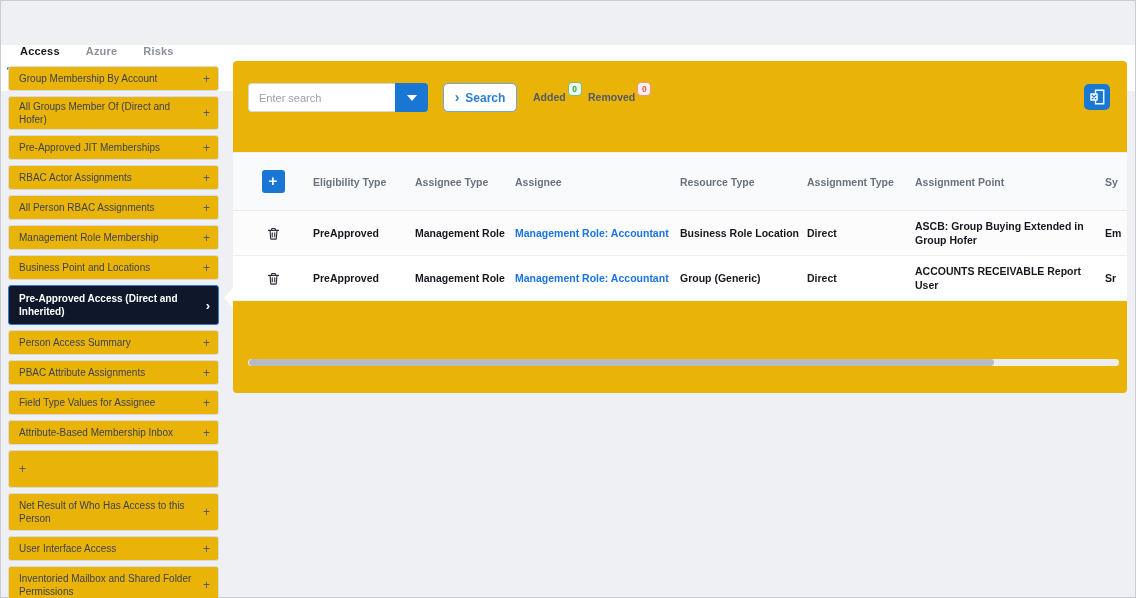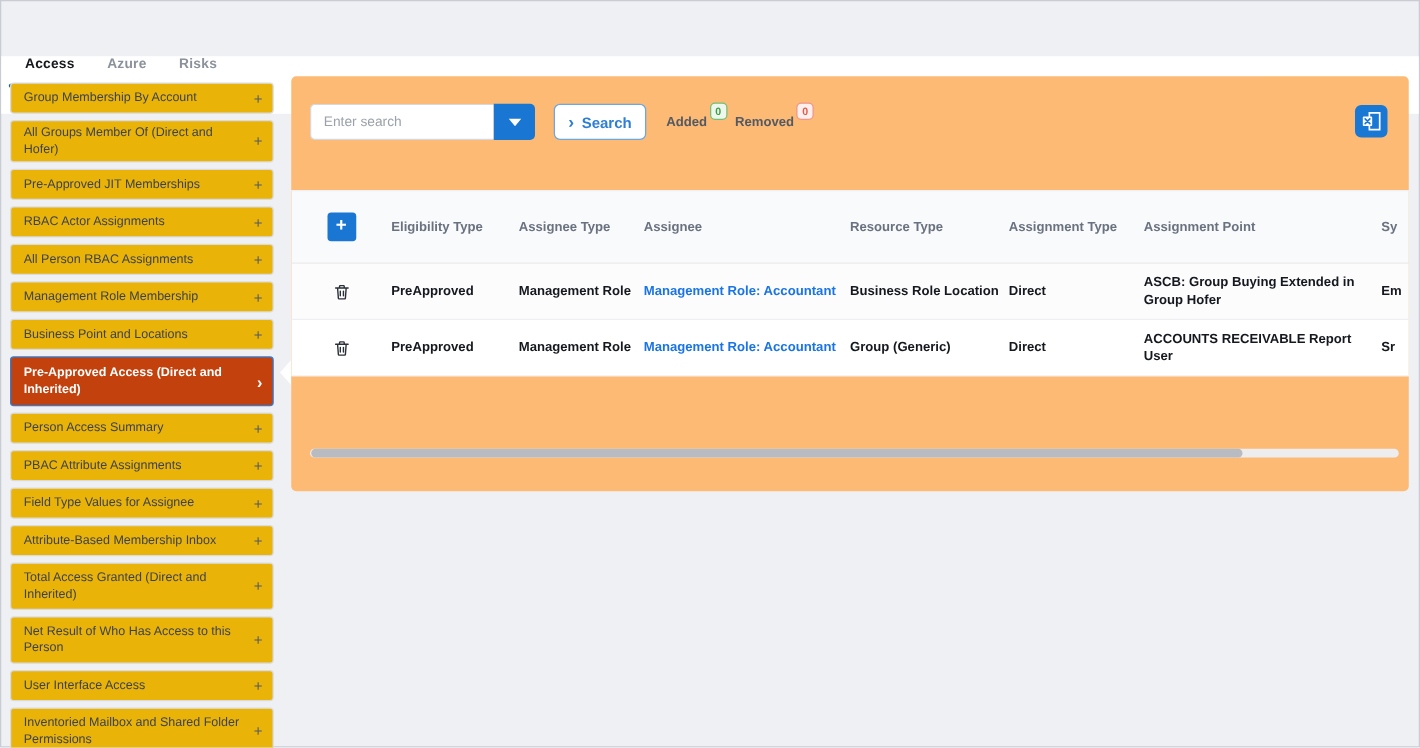--- a/index.html
+++ b/index.html
@@ -13,28 +13,28 @@
   .tab.active { color:#15181d; }
   .tab.active::after { content:""; position:absolute; left:0; right:0; bottom:0; height:3px; background:#1566c0; border-radius:2px; }
 
   
   .sidebar { position:absolute; left:8px; top:66px; width:211px; }
   .side-item { background:#eab308; border:1px solid #d9dbe0; border-radius:3px; margin-bottom:5px;
                min-height:25px; display:flex; align-items:center; padding:3px 8px 3px 10px; cursor:pointer; }
   .side-item .lbl { flex:1; font-size:10px; color:#3d434e; line-height:1.3; padding-right:6px; }
   .side-item .plus { font-size:12px; color:#555b64; line-height:1; }
   .side-item.tall { min-height:38px; }
-  .side-item.selected { background:#c2410c; border:1px solid #2e7cd6; min-height:40px; }
+  .side-item.selected { background:#0f172a; border:1px solid #2e7cd6; min-height:40px; }
   .side-item.selected .lbl { color:#fff; font-weight:bold; }
   .side-item.selected .chev { color:#fff; font-size:13px; font-weight:bold; line-height:1; }
   .notch { position:absolute; left:224px; top:288px; width:0; height:0;
            border-top:10px solid transparent; border-bottom:10px solid transparent; border-right:9px solid #ffffff; }
 
   
-  .panel { position:absolute; left:233px; top:61px; width:894px; height:332px; background:#fdba74; border-radius:4px; overflow:hidden; }
+  .panel { position:absolute; left:233px; top:61px; width:894px; height:332px; background:#eab308; border-radius:4px; overflow:hidden; }
 
   
   .search-input { position:absolute; left:15px; top:22px; width:147px; height:29px; border:1px solid #d5d8dd; border-right:none;
                   border-radius:4px 0 0 4px; padding:0 10px; font-size:11px; color:#333; font-family:inherit; outline:none; }
   .search-input::placeholder { color:#9ba1aa; }
   .dd-btn { position:absolute; left:162px; top:22px; width:33px; height:29px; background:#1976d2; border:none;
             border-radius:0 4px 4px 0; cursor:pointer; display:flex; align-items:center; justify-content:center; }
   .caret { width:0; height:0; border-left:5px solid transparent; border-right:5px solid transparent; border-top:6px solid #fff; }
   .search-btn { position:absolute; left:210px; top:22px; width:74px; height:29px; background:#fff; border:1px solid #6aa7e4;
                 border-radius:5px; color:#2e7fd3; font-size:12px; font-weight:bold; font-family:inherit; cursor:pointer;
@@ -125,21 +125,20 @@
     </div>
     <div class="side-item">
       <span class="lbl">Field Type Values for Assignee</span>
       <span class="plus">+</span>
     </div>
     <div class="side-item">
       <span class="lbl">Attribute-Based Membership Inbox</span>
       <span class="plus">+</span>
     </div>
     <div class="side-item tall">
-      <span class="lbl">Total Access Granted (Direct and Inherited)</span>
       <span class="plus">+</span>
     </div>
     <div class="side-item tall">
       <span class="lbl">Net Result of Who Has Access to this Person</span>
       <span class="plus">+</span>
     </div>
     <div class="side-item">
       <span class="lbl">User Interface Access</span>
       <span class="plus">+</span>
     </div>

